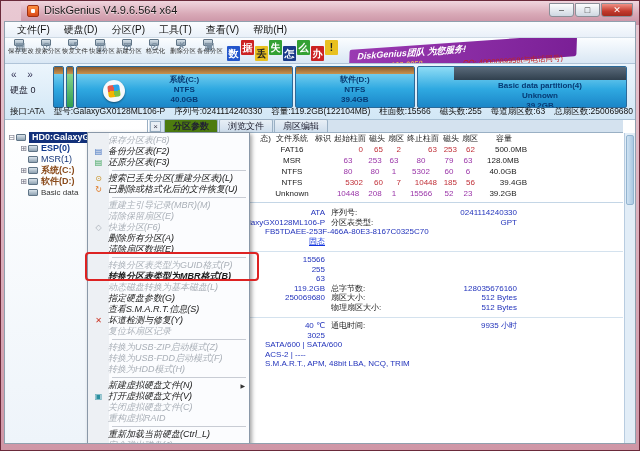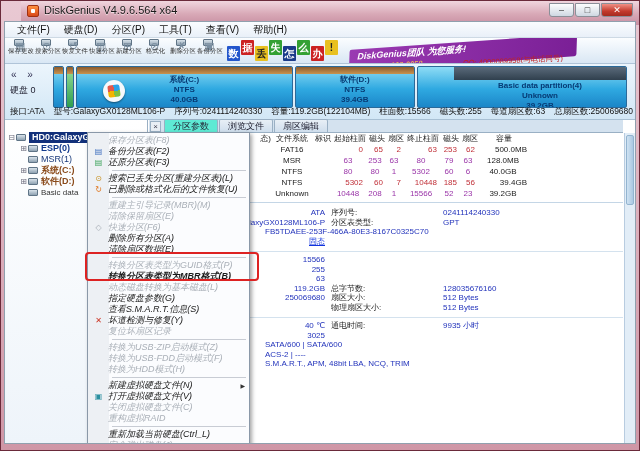--- a/index.html
+++ b/index.html
@@ -69,38 +69,38 @@
   .ti.root .tlab{background:#12307a;color:#fff;padding:0 3px;font-weight:bold;}
   .ti.c-esp .tlab{color:#123a8c;font-weight:bold;}
   .ti.c-msr .tlab{color:#1a3a7a;}
   .ti.c-sys .tlab,.ti.c-soft .tlab{color:#8a4a1a;font-weight:bold;}
   .ti.c-basic .tlab{color:#333;font-size:8px;}
   .tabbar{position:absolute;left:144px;right:12px;top:0;height:13px;background:#d4e2ef;border-bottom:1px solid #9ab0c4;
     display:flex;align-items:flex-end;padding-left:1px;}
   .pclose{width:11px;height:11px;font-size:8px;line-height:10px;text-align:center;border:1px solid #9ab0c4;background:#e8eef5;margin:0 3px 0 0;color:#445;}
   .tab{padding:0 8px;font-size:9px;line-height:12px;background:linear-gradient(#e8eff6,#cfdeed);
     border:1px solid #9ab0c4;border-bottom:none;margin-right:1px;border-radius:2px 2px 0 0;color:#223;}
-  .tab.active{background:#5eead4;font-weight:normal;}
+  .tab.active{background:#4d7c0f;font-weight:bold;}
   .ptable{position:absolute;left:144px;right:12px;top:13px;height:69px;background:#fff;padding-left:96px;}
   .thead,.trow{display:grid;grid-template-columns:26px 42px 20px 34px 20px 18px 36px 20px 18px 50px;height:11px;line-height:11px;font-size:8px;white-space:nowrap;}
   .thead span{text-align:center;color:#222;}
   .thead span:nth-child(1){text-align:right;}
   .trow span{text-align:right;padding-right:4px;}
   .trow span:nth-child(2){text-align:center;padding-right:0;color:#222;}
   .trow span:nth-child(10){color:#222;padding-right:2px;}
   .trow.r-red span{color:#c03038;}
   .trow.r-pur span{color:#9a35a8;text-align:center;}
   .trow.r-red span:nth-child(2),.trow.r-pur span:nth-child(2),
   .trow.r-red span:nth-child(10),.trow.r-pur span:nth-child(10){color:#222;}
   .details{position:absolute;left:144px;right:12px;top:82px;bottom:0;background:#fff;border-top:1px solid #c4d6e6;padding-top:5px;}
   .drow{display:flex;height:9.5px;line-height:9.5px;font-size:8px;white-space:nowrap;}
   .lval{width:176px;text-align:right;color:#2233bb;}
   .drow.long .lval{width:auto;padding-left:116px;text-align:left;}
   .mid{width:112px;margin-left:6px;color:#222;}
-  .rval{width:74px;text-align:left;color:#2233bb;}
+  .rval{width:74px;text-align:right;color:#2233bb;}
   .drow.link .lval{text-decoration:underline;color:#1133dd;}
   .drow.sep{height:6px;border-bottom:1px solid #d4e2ee;margin-bottom:3px;}
   .vscroll{position:absolute;right:0;top:13px;bottom:0;width:11px;background:#e2edf7;border-left:1px solid #b8cce0;}
   .vthumb{position:absolute;left:1px;right:1px;top:2px;height:70px;background:linear-gradient(90deg,#cfe2f2,#aac8e2);border:1px solid #93b4d0;border-radius:2px;}
   
   .ctxmenu{position:absolute;left:82px;top:110px;width:163px;height:322px;z-index:20;
     border:1px solid #8a98a8;box-shadow:2px 2px 4px rgba(0,0,0,.35);
     background:linear-gradient(90deg,#edf0f4 0,#edf0f4 21px,#fbfcfe 21px);padding-top:2px;}
   .cmi{display:flex;align-items:center;height:11px;padding:0 4px 0 1px;font-style:italic;}
   .cicon{width:19px;text-align:center;font-size:8px;line-height:11px;}

